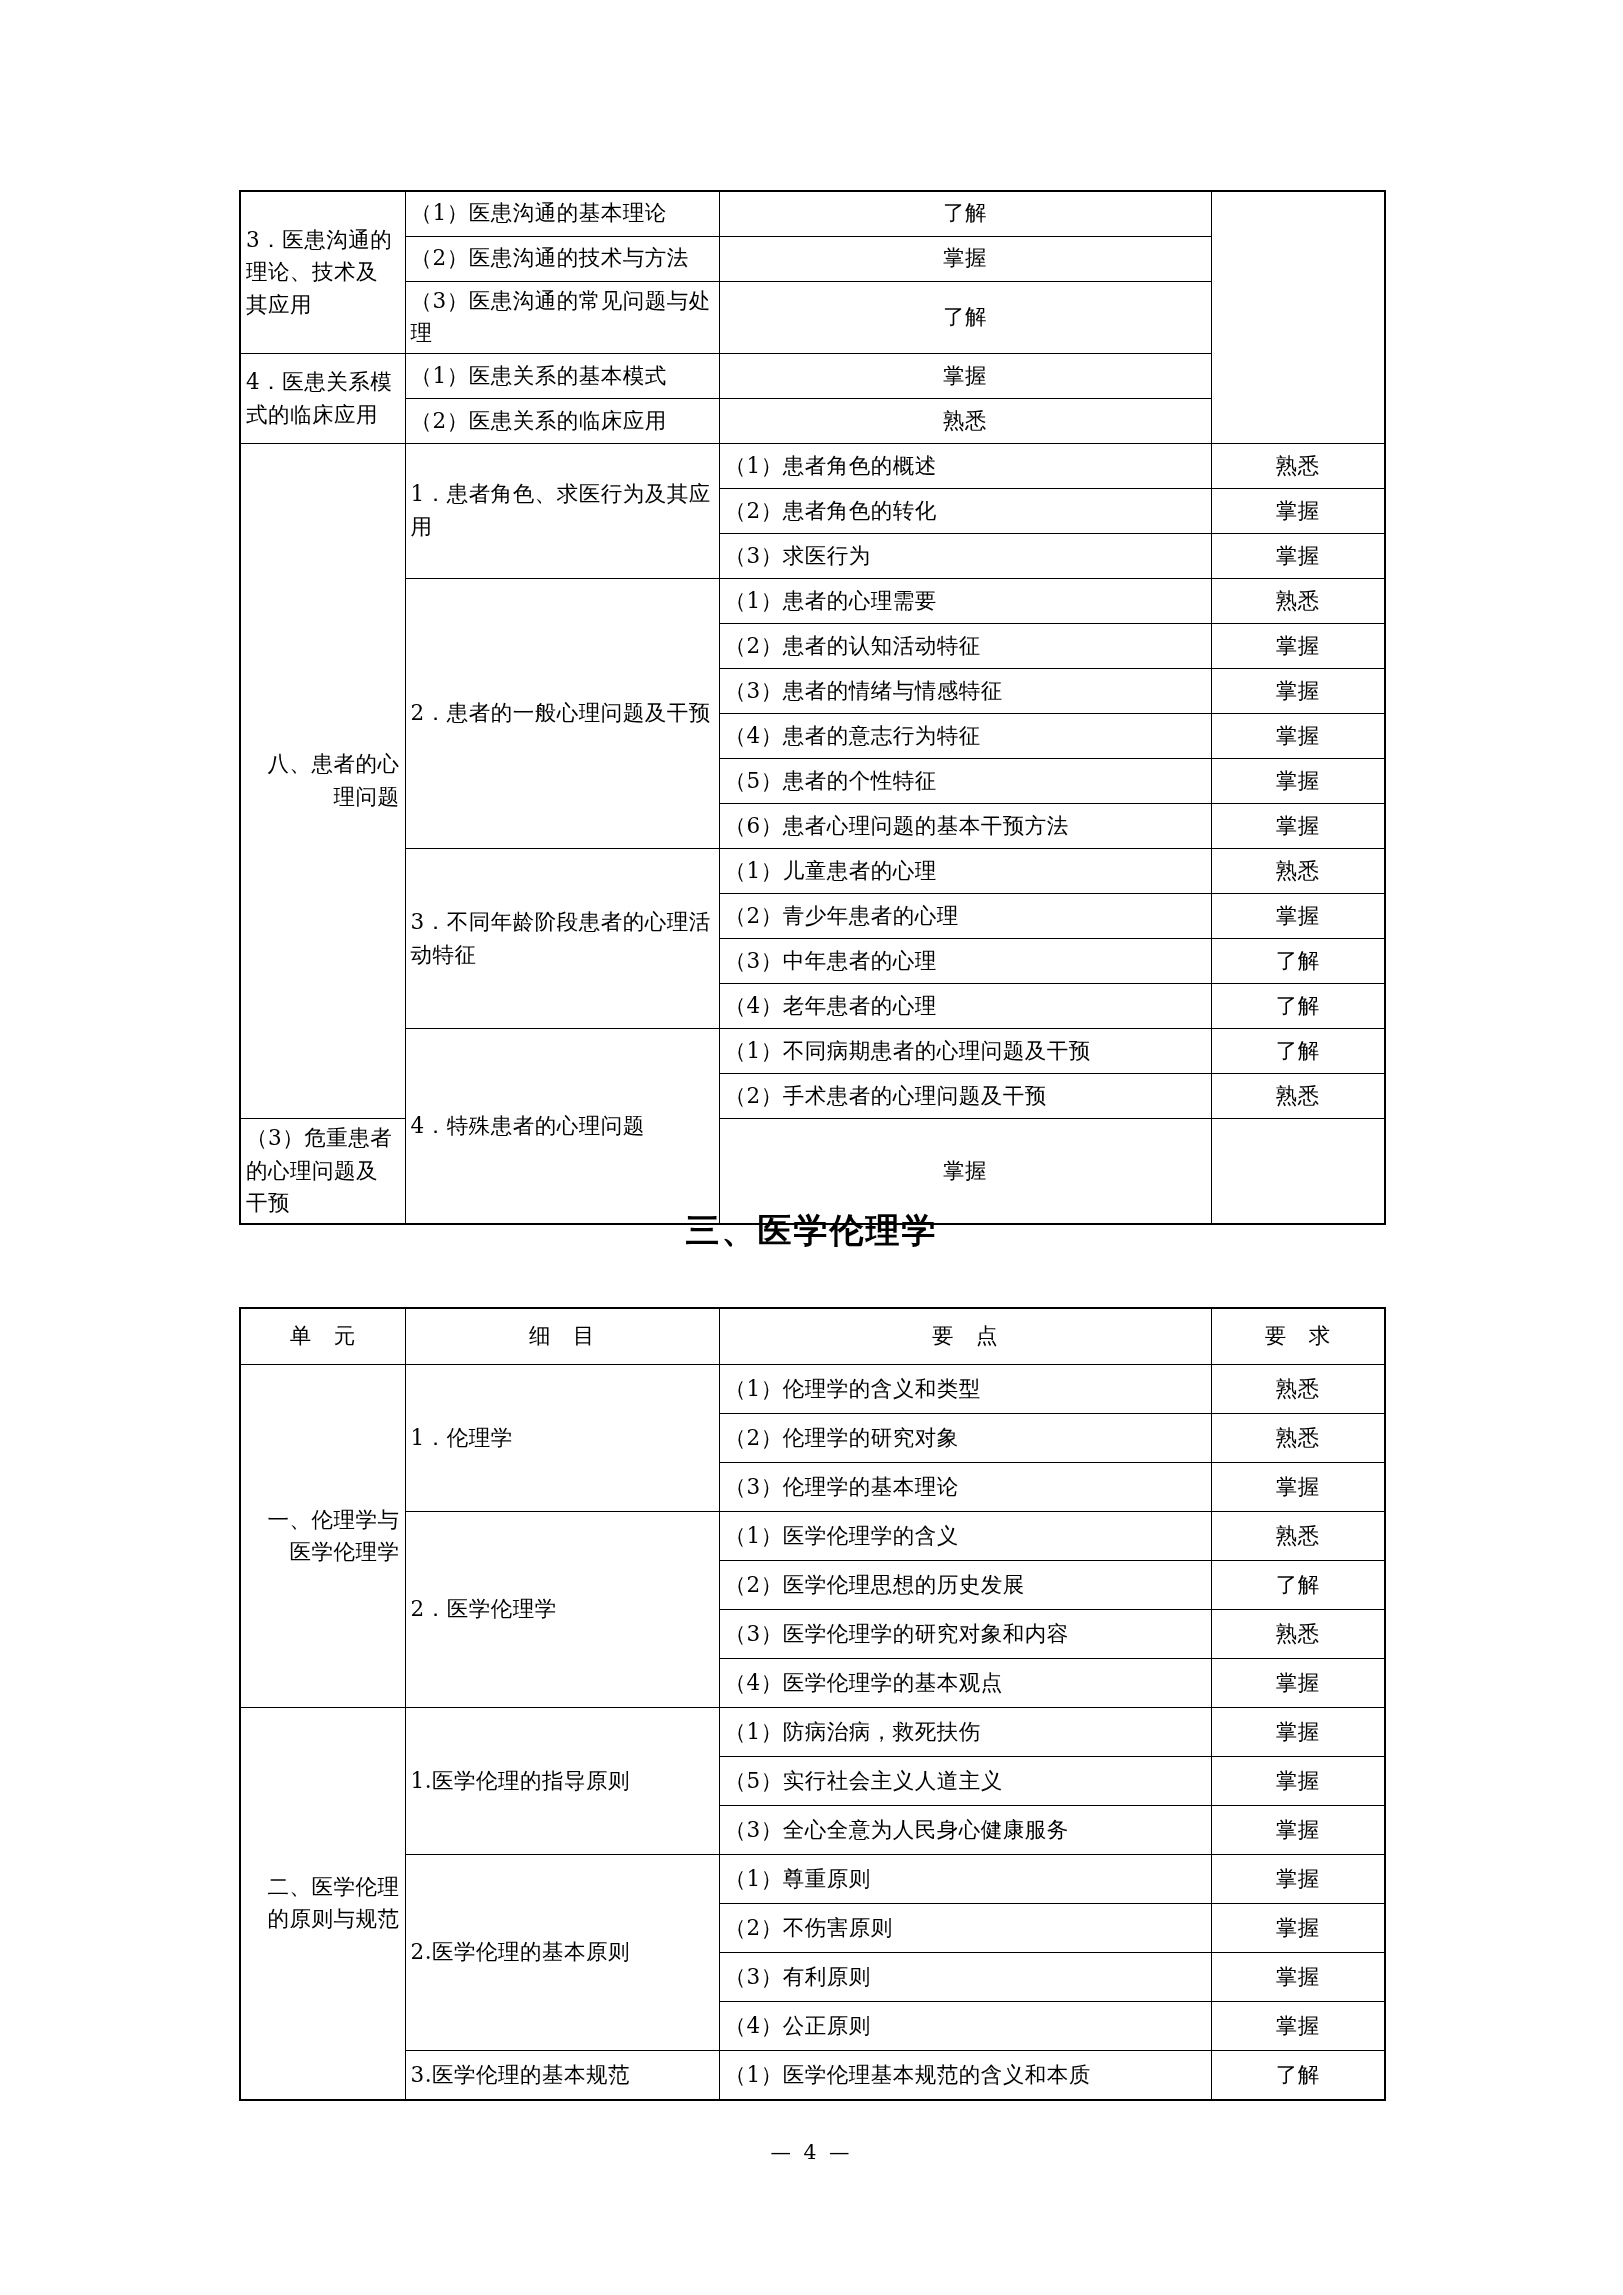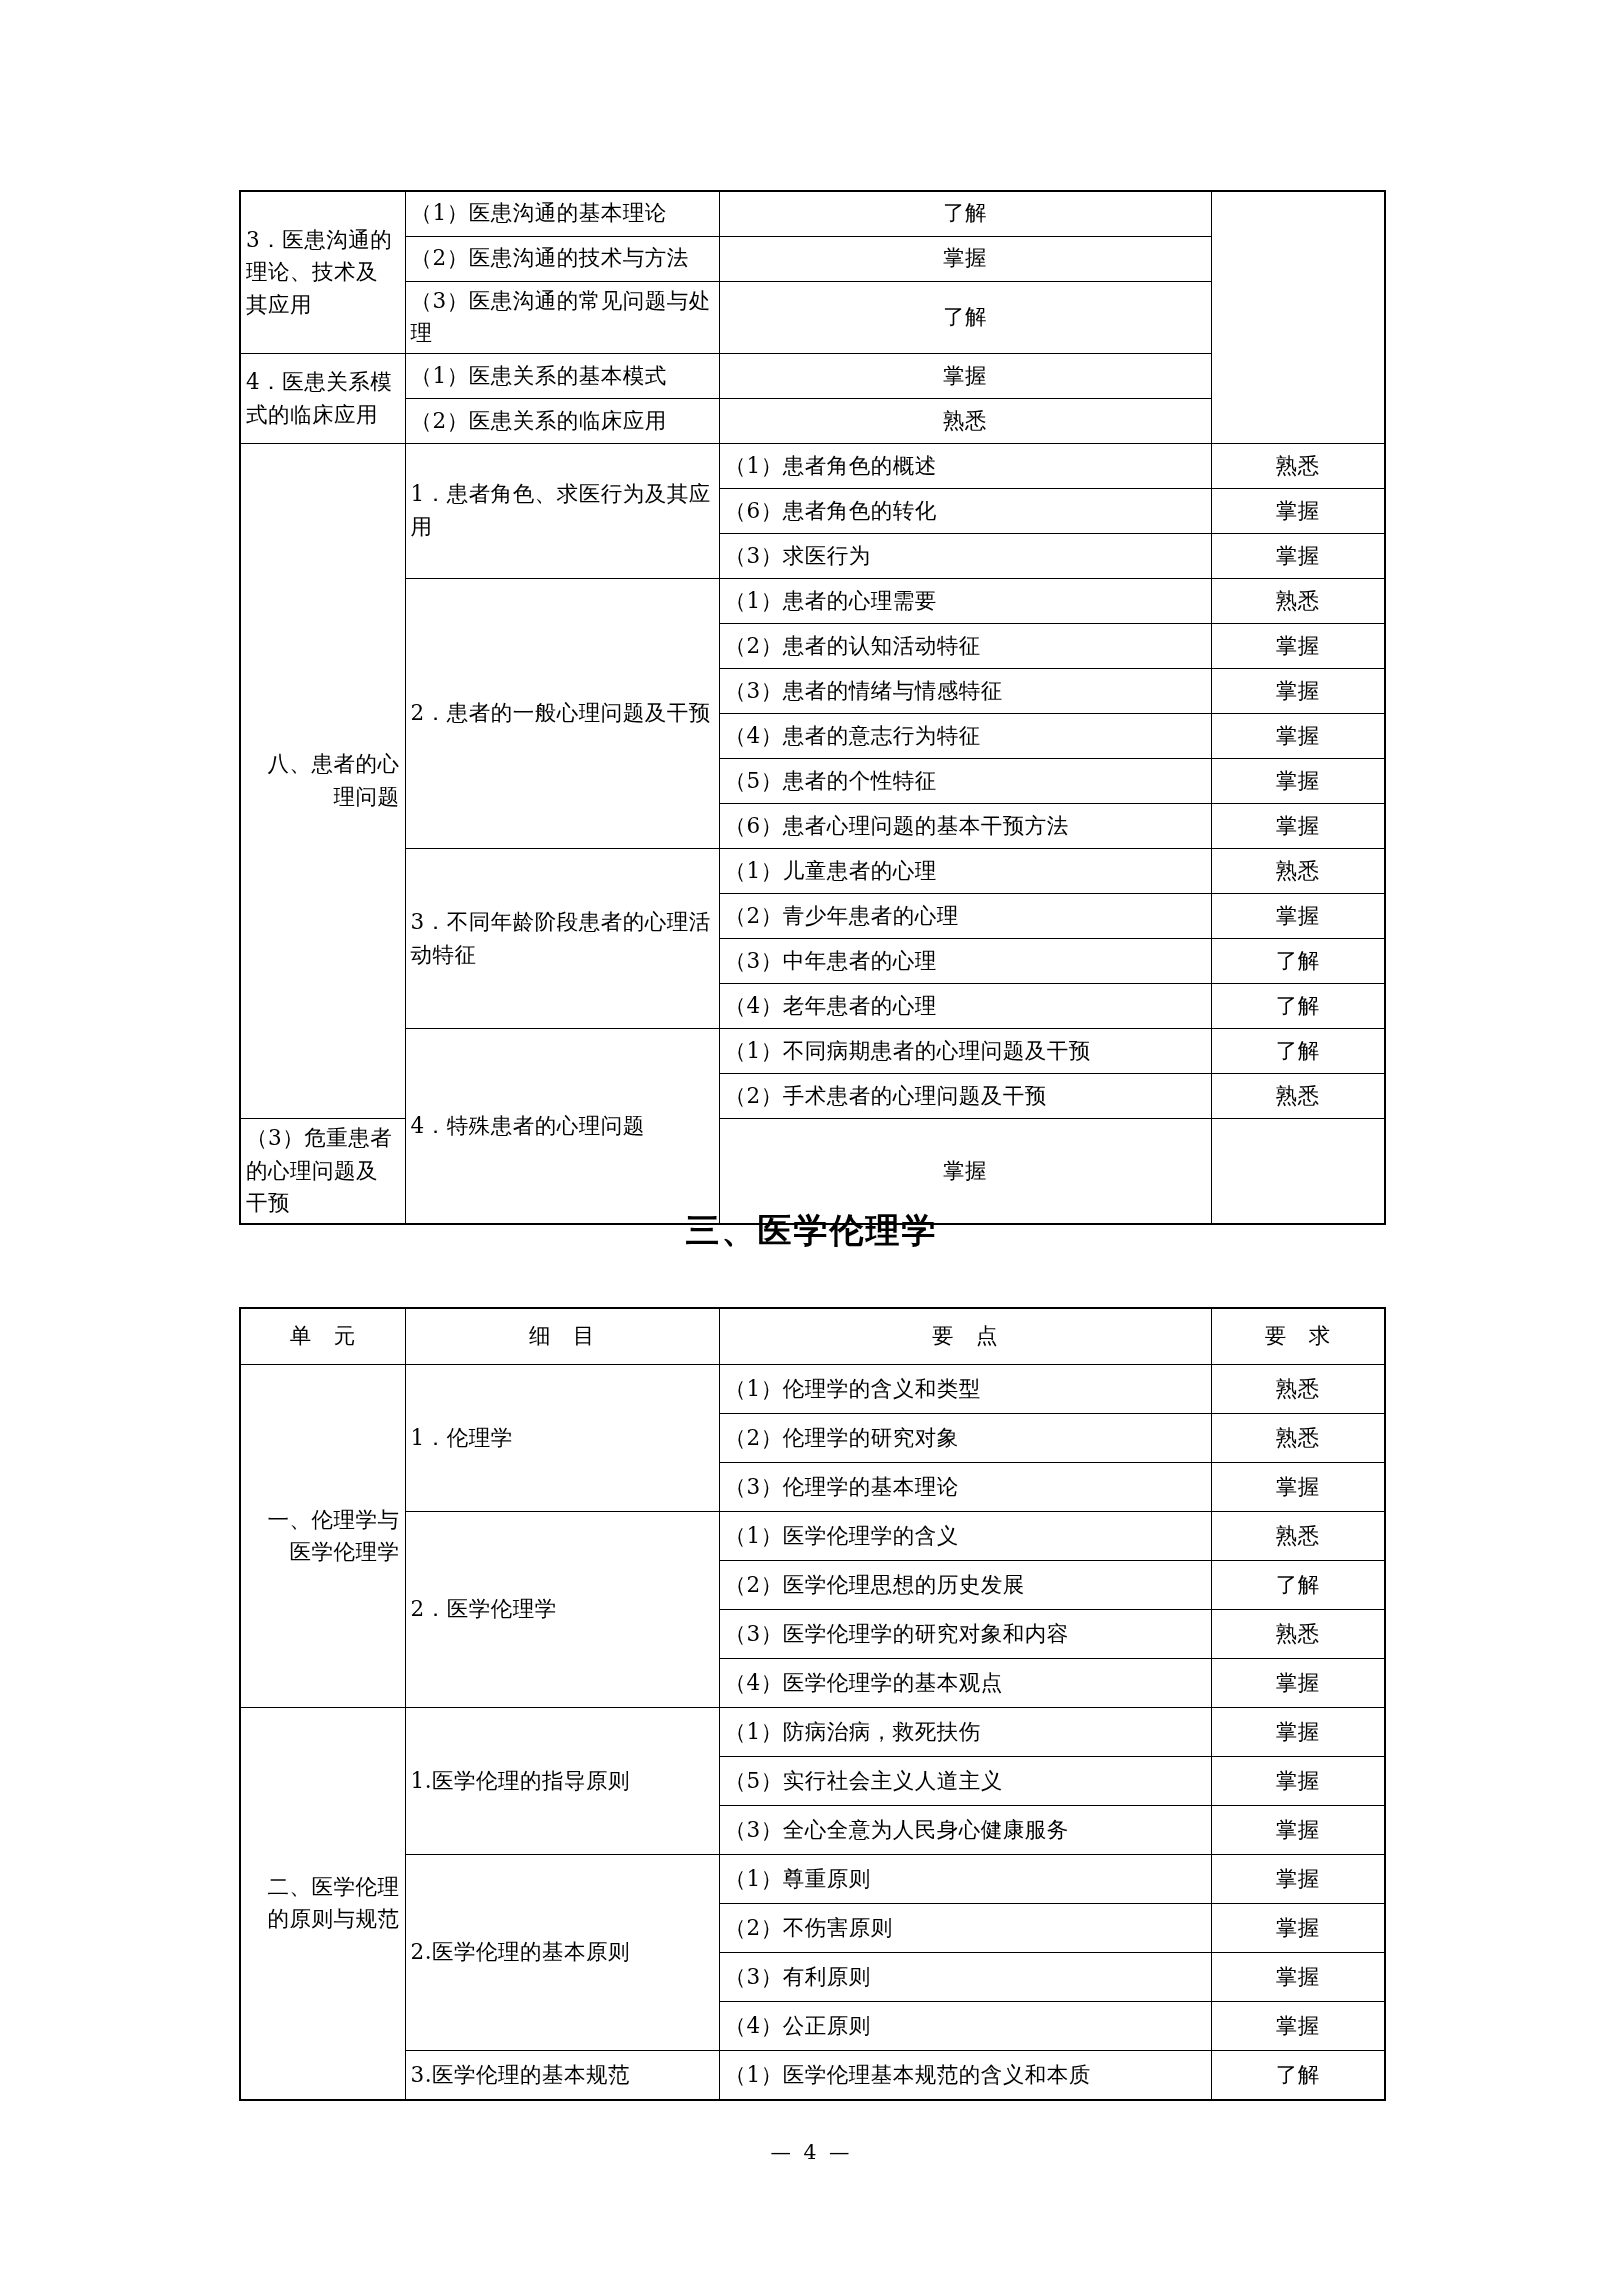--- a/index.html
+++ b/index.html
@@ -139,21 +139,21 @@
           <td class="point">（2）医患关系的临床应用</td>
           <td class="req">熟悉</td>
         </tr>
         <tr style="height: 45px;">
           <td class="unit" rowspan="15">八、患者的心理问题</td>
           <td class="detail" rowspan="3">1．患者角色、求医行为及其应用</td>
           <td class="point">（1）患者角色的概述</td>
           <td class="req">熟悉</td>
         </tr>
         <tr style="height: 45px;">
-          <td class="point">（6）患者角色的转化</td>
+          <td class="point">（2）患者角色的转化</td>
           <td class="req">掌握</td>
         </tr>
         <tr style="height: 45px;">
           <td class="point">（3）求医行为</td>
           <td class="req">掌握</td>
         </tr>
         <tr style="height: 45px;">
           <td class="detail" rowspan="6">2．患者的一般心理问题及干预</td>
           <td class="point">（1）患者的心理需要</td>
           <td class="req">熟悉</td>

